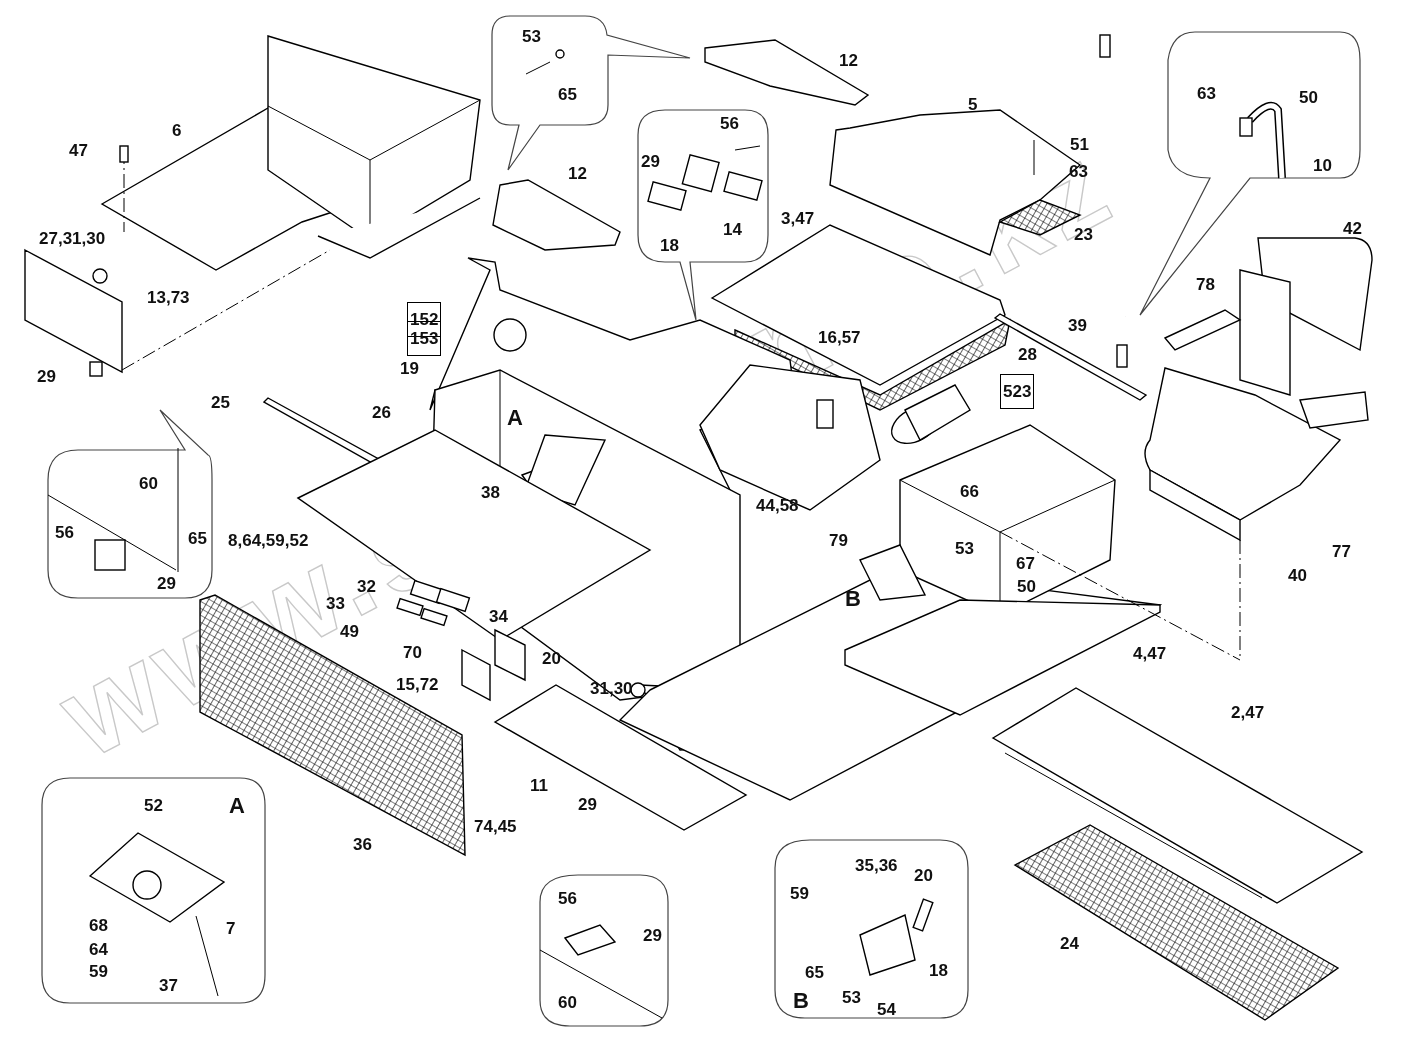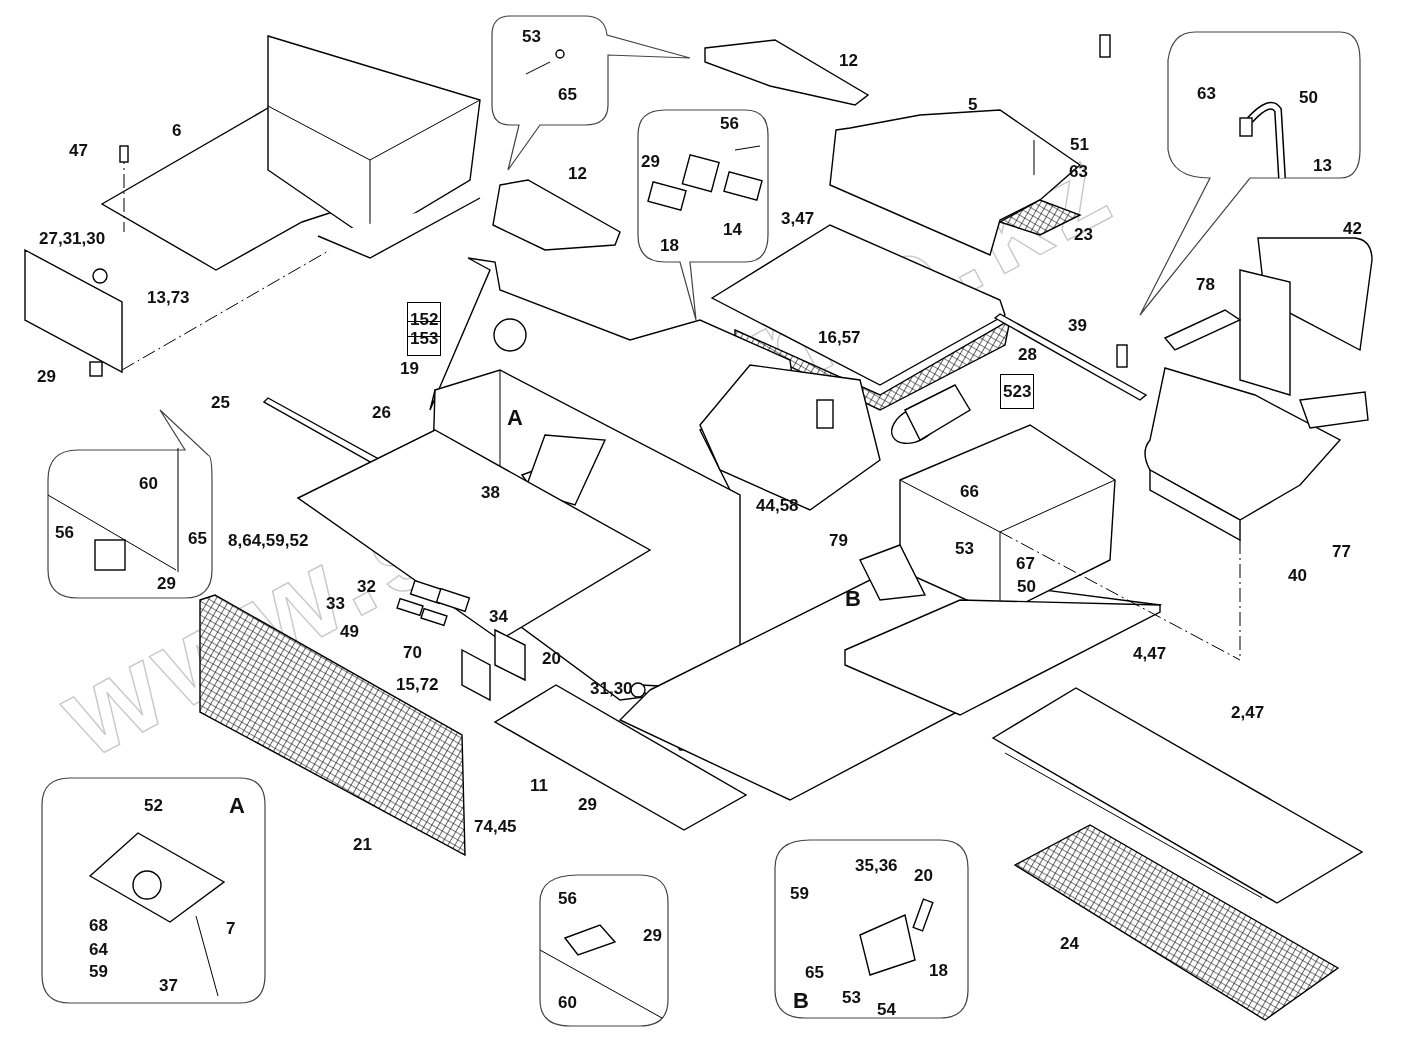--- a/index.html
+++ b/index.html
@@ -191,21 +191,21 @@
 <span class="lbl" style="left:781px;top:210px">3,47</span>
 <span class="lbl" style="left:1070px;top:136px">51</span>
 <span class="lbl" style="left:1069px;top:163px">63</span>
 <span class="lbl" style="left:1074px;top:226px">23</span>
 <span class="lbl" style="left:1018px;top:346px">28</span>
 <span class="lbl" style="left:818px;top:329px">16,57</span>
 <span class="lbl" style="left:1068px;top:317px">39</span>
 <span class="lbl boxed" style="left:1000px;top:374px">523</span>
 <span class="lbl" style="left:1197px;top:85px">63</span>
 <span class="lbl" style="left:1299px;top:89px">50</span>
-<span class="lbl" style="left:1313px;top:157px">13</span>
+<span class="lbl" style="left:1313px;top:157px">10</span>
 <span class="lbl" style="left:1343px;top:220px">42</span>
 <span class="lbl" style="left:1196px;top:276px">78</span>
 <span class="lbl" style="left:1288px;top:567px">40</span>
 <span class="lbl" style="left:1332px;top:543px">77</span>
 <span class="lbl" style="left:211px;top:394px">25</span>
 <span class="lbl" style="left:372px;top:404px">26</span>
 <span class="lbl big" style="left:507px;top:407px">A</span>
 <span class="lbl" style="left:481px;top:484px">38</span>
 <span class="lbl" style="left:756px;top:497px">44,58</span>
 <span class="lbl" style="left:829px;top:532px">79</span>
@@ -224,21 +224,21 @@
 <span class="lbl" style="left:326px;top:595px">33</span>
 <span class="lbl" style="left:340px;top:623px">49</span>
 <span class="lbl" style="left:489px;top:608px">34</span>
 <span class="lbl" style="left:403px;top:644px">70</span>
 <span class="lbl" style="left:542px;top:650px">20</span>
 <span class="lbl" style="left:396px;top:676px">15,72</span>
 <span class="lbl" style="left:590px;top:680px">31,30</span>
 <span class="lbl" style="left:530px;top:777px">11</span>
 <span class="lbl" style="left:474px;top:818px">74,45</span>
 <span class="lbl" style="left:578px;top:796px">29</span>
-<span class="lbl" style="left:353px;top:836px">21</span>
+<span class="lbl" style="left:353px;top:836px">36</span>
 <span class="lbl" style="left:1231px;top:704px">2,47</span>
 <span class="lbl" style="left:1060px;top:935px">24</span>
 <span class="lbl" style="left:144px;top:797px">52</span>
 <span class="lbl big" style="left:229px;top:795px">A</span>
 <span class="lbl" style="left:89px;top:917px">68</span>
 <span class="lbl" style="left:89px;top:941px">64</span>
 <span class="lbl" style="left:89px;top:963px">59</span>
 <span class="lbl" style="left:226px;top:920px">7</span>
 <span class="lbl" style="left:159px;top:977px">37</span>
 <span class="lbl" style="left:558px;top:890px">56</span>

